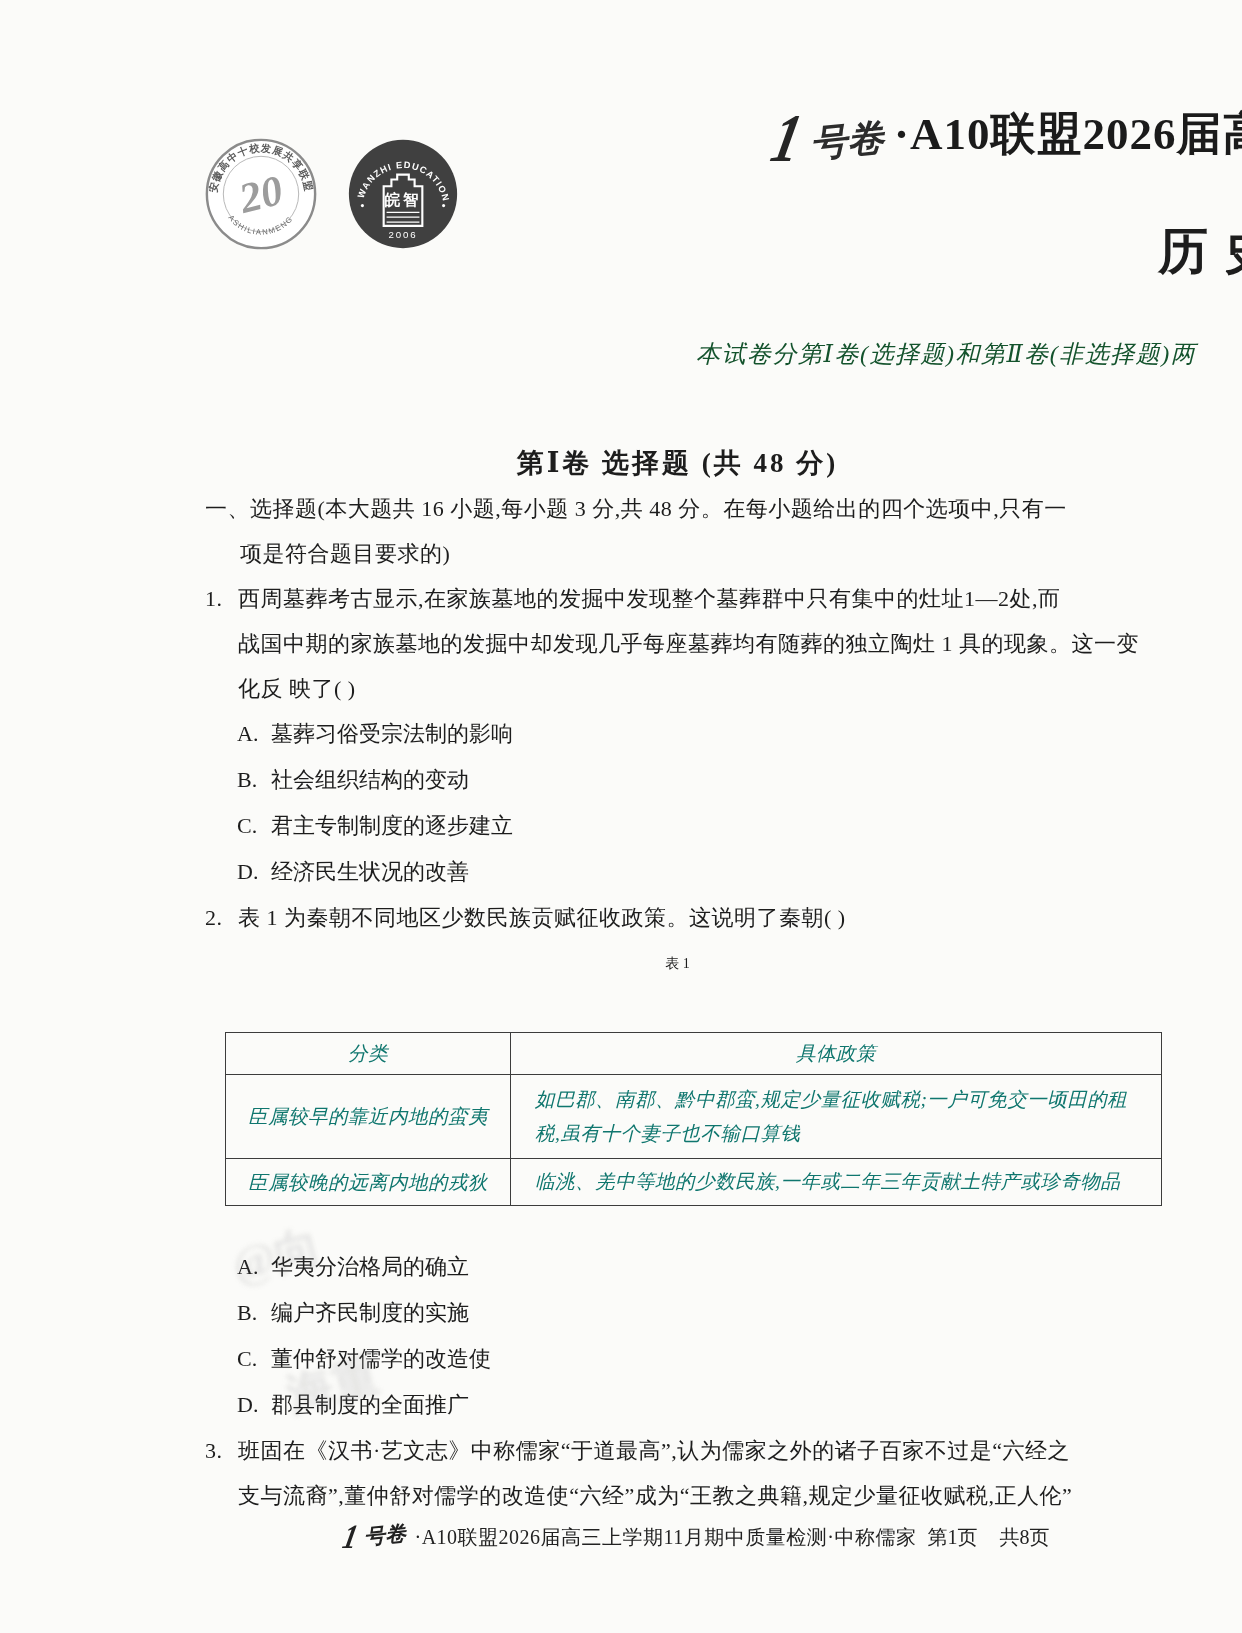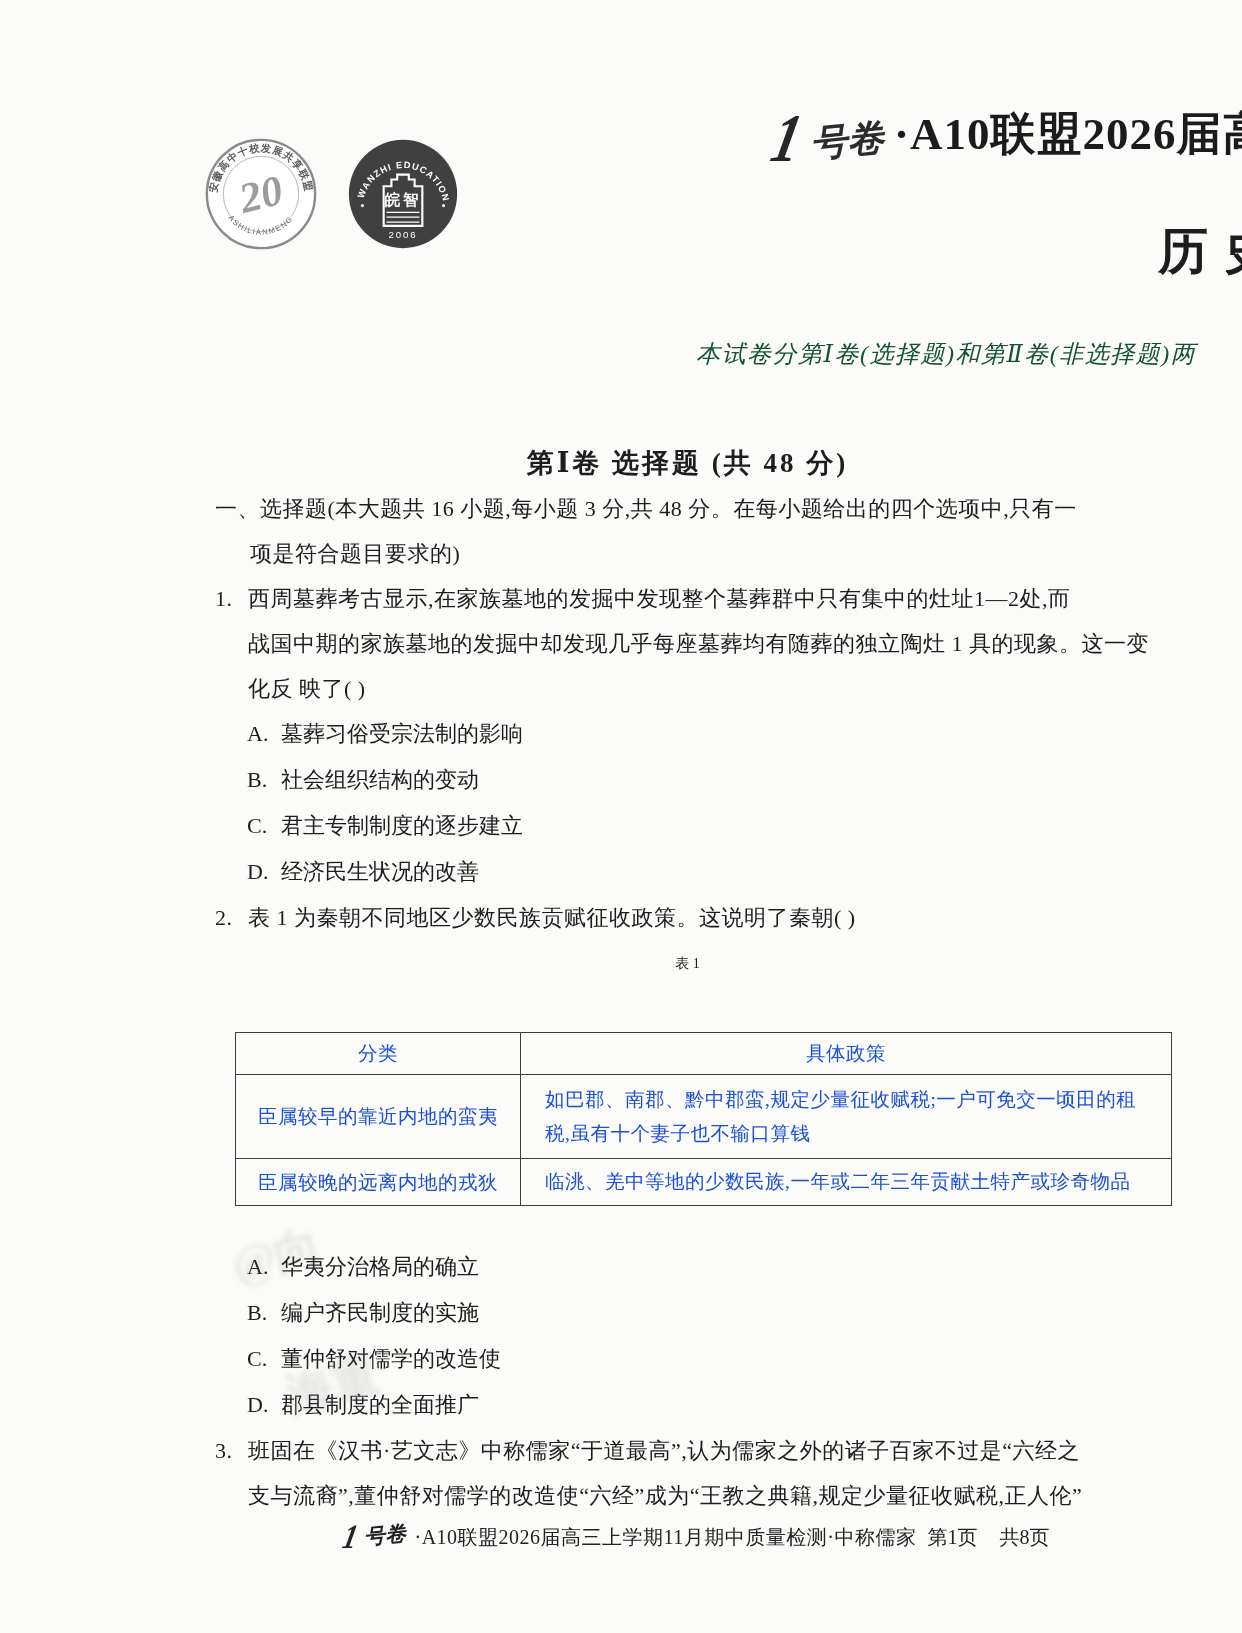--- a/index.html
+++ b/index.html
@@ -38,21 +38,21 @@
     font-size:50px; font-weight:700; letter-spacing:16px; white-space:nowrap;
   }
 
   .intro {
     position:absolute; left:696px; top:338px;
     font-size:24px; font-style:italic; letter-spacing:1.5px; white-space:nowrap;
     color:#14532d;
   }
 
   
-  .content { position:absolute; left:215px; top:440px; width:945px; }
+  .content { position:absolute; left:205px; top:440px; width:945px; }
 
   .section-title {
     height:46px; line-height:46px; text-align:center;
     font-size:27px; font-weight:700; letter-spacing:3px;
   }
   .dline { height:45px; line-height:45px; font-size:22px; letter-spacing:.5px; white-space:nowrap; }
   .dline.indent { padding-left:35px; }
 
   .qline { display:flex; height:45px; line-height:45px; font-size:22px; letter-spacing:.5px; white-space:nowrap; }
   .qnum  { width:33px; flex:0 0 33px; }
@@ -62,22 +62,22 @@
   .olabel { width:34px; flex:0 0 34px; }
 
   .tcaption { height:48px; line-height:48px; text-align:center; font-size:14px; margin-bottom:44px; }
 
   table.ptable {
     border-collapse:collapse; width:937px; margin-left:20px; margin-bottom:38px;
     table-layout:fixed;
   }
   .ptable th, .ptable td {
     border:1.6px solid #3c3c3c;
-    font-size:19.5px; font-weight:400;
-    color:#1d4ed8; letter-spacing:.5px;
+    font-size:19.5px; font-style:italic; font-weight:400;
+    color:#0f766e; letter-spacing:.5px;
   }
   .ptable th { height:42px; text-align:center; }
   .ptable td.c1 { text-align:center; }
   .ptable td.c2 { text-align:left; padding:6px 24px; line-height:34px; }
   .ptable tr.r1 td { height:84px; }
   .ptable tr.r2 td { height:46px; }
 
   
   .watermark { position:absolute; left:232px; top:1225px; pointer-events:none; }
   .wm {

